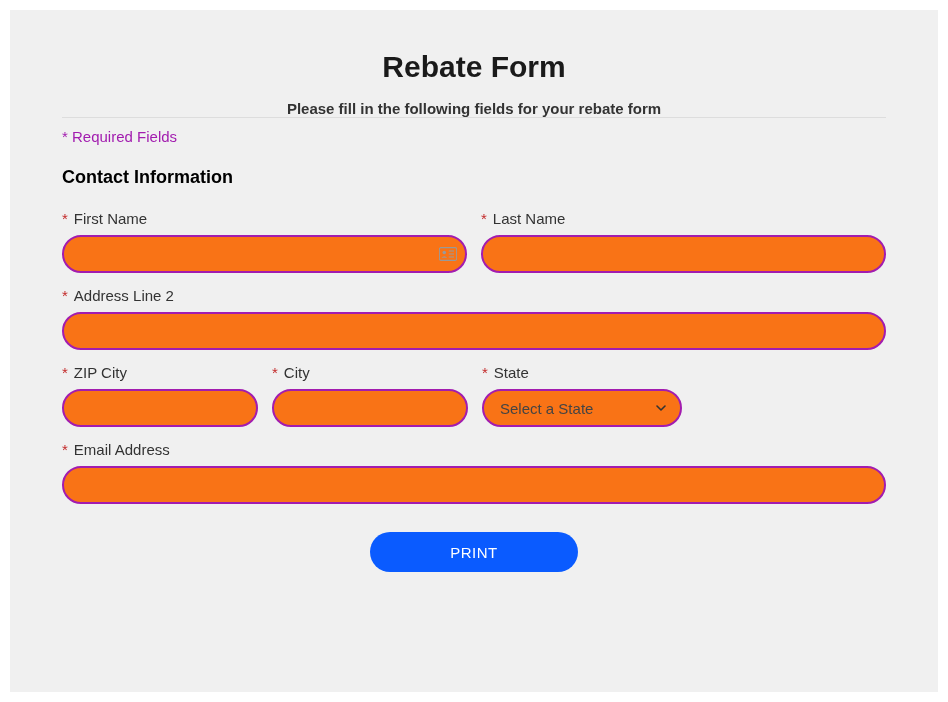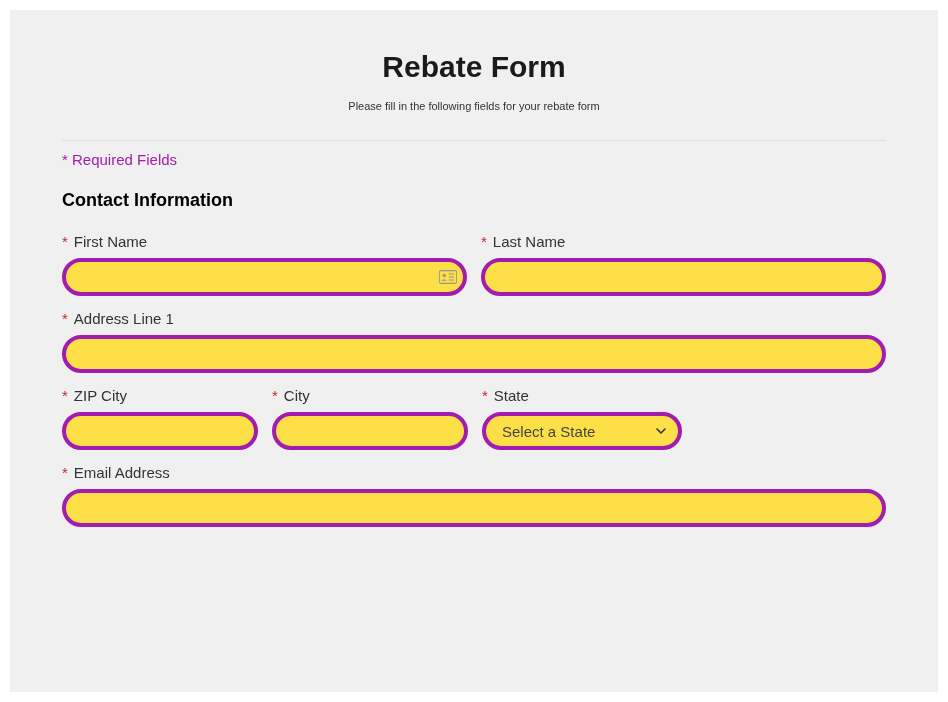--- a/index.html
+++ b/index.html
@@ -17,24 +17,24 @@
       padding: 40px 52px 12px 52px;
     }
     .title {
       font-size: 30px;
       font-weight: 600;
       text-align: center;
       color: #1a1a1a;
       margin-bottom: 16px;
     }
     .subtitle {
-      font-size: 11px;
+      font-size: 15px;
       text-align: center;
       color: #333;
-      margin-bottom: 28px;
+      font-weight: bold;
     }
     .divider {
       border: none;
       border-top: 1px solid #ddd;
       margin-bottom: 10px;
     }
     .required-note {
       color: #a21caf;
       font-size: 15px;
       margin-bottom: 22px;
@@ -71,22 +71,22 @@
       font-size: 15px;
       color: #333;
     }
     .asterisk { color: #c32929; }
     .input-wrap {
       position: relative;
     }
     .text-input, .select-input {
       width: 100%;
       height: 38px;
-      background: #fde047;
-      border: 4px solid #a21caf;
+      background: #f97316;
+      border: 2px solid #a21caf;
       border-radius: 19px;
       padding: 0 16px;
       font-size: 15px;
       color: #333;
       outline: none;
     }
     .select-input {
       appearance: none;
       -webkit-appearance: none;
       cursor: pointer;
@@ -163,21 +163,21 @@
           <span>Last Name</span>
         </div>
         <input type="text" class="text-input" value="" style="">
       </div>
     </div>
 
     <div class="row">
       <div class="field field-full">
         <div class="label-row">
           <span class="asterisk">*</span>
-          <span>Address Line 1</span>
+          <span>Address Line 2</span>
         </div>
         <input type="text" class="text-input" value="" style="">
       </div>
     </div>
 
     <div class="row">
       <div class="field field-zip">
         <div class="label-row">
           <span class="asterisk">*</span>
           <span>ZIP City</span>
@@ -214,13 +214,16 @@
         <div class="label-row">
           <span class="asterisk">*</span>
           <span>Email Address</span>
         </div>
         <input type="text" class="text-input" value="" style="">
       </div>
     </div>
 
   </div>
 
+  <div class="button-row">
+    <button class="print-btn">PRINT</button>
+  </div>
 </div>
 
 </body></html>

